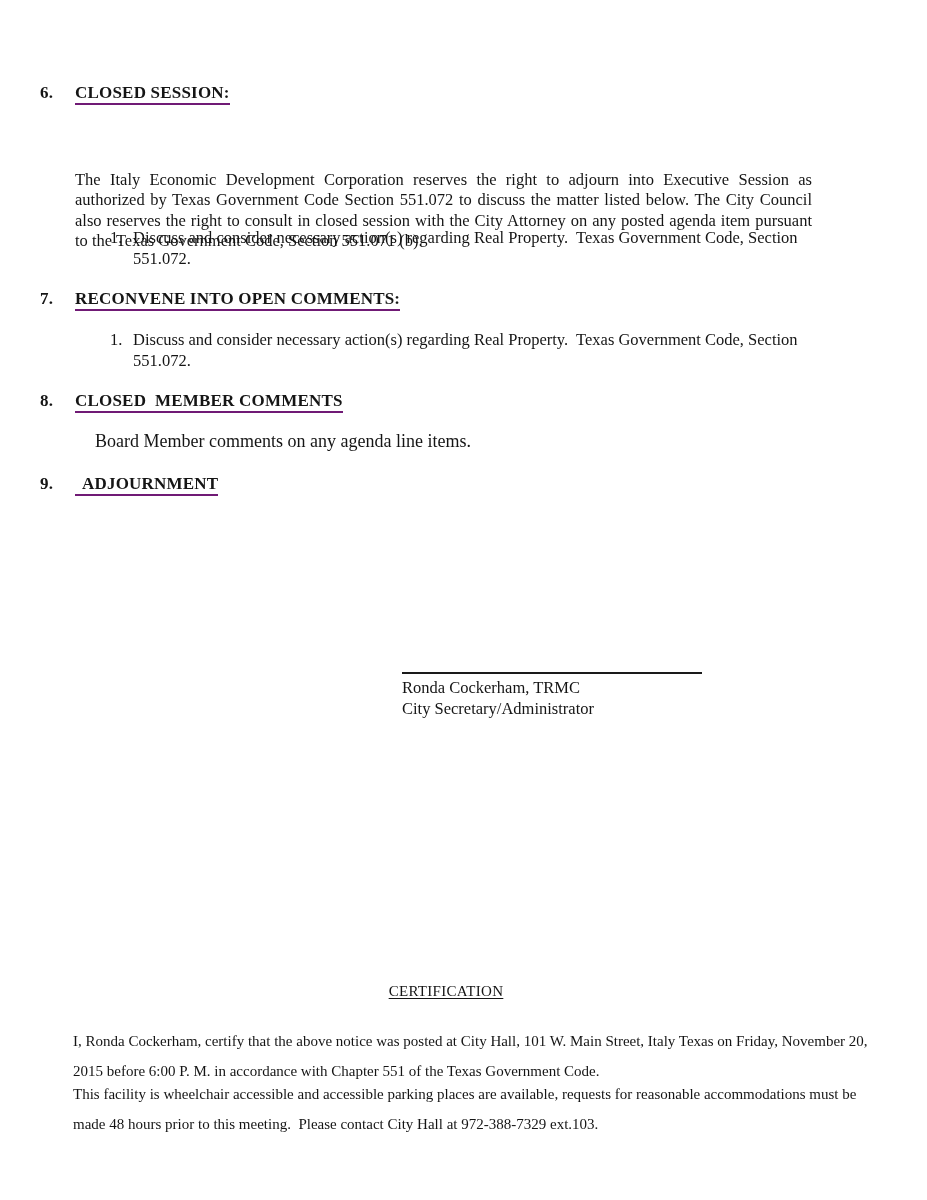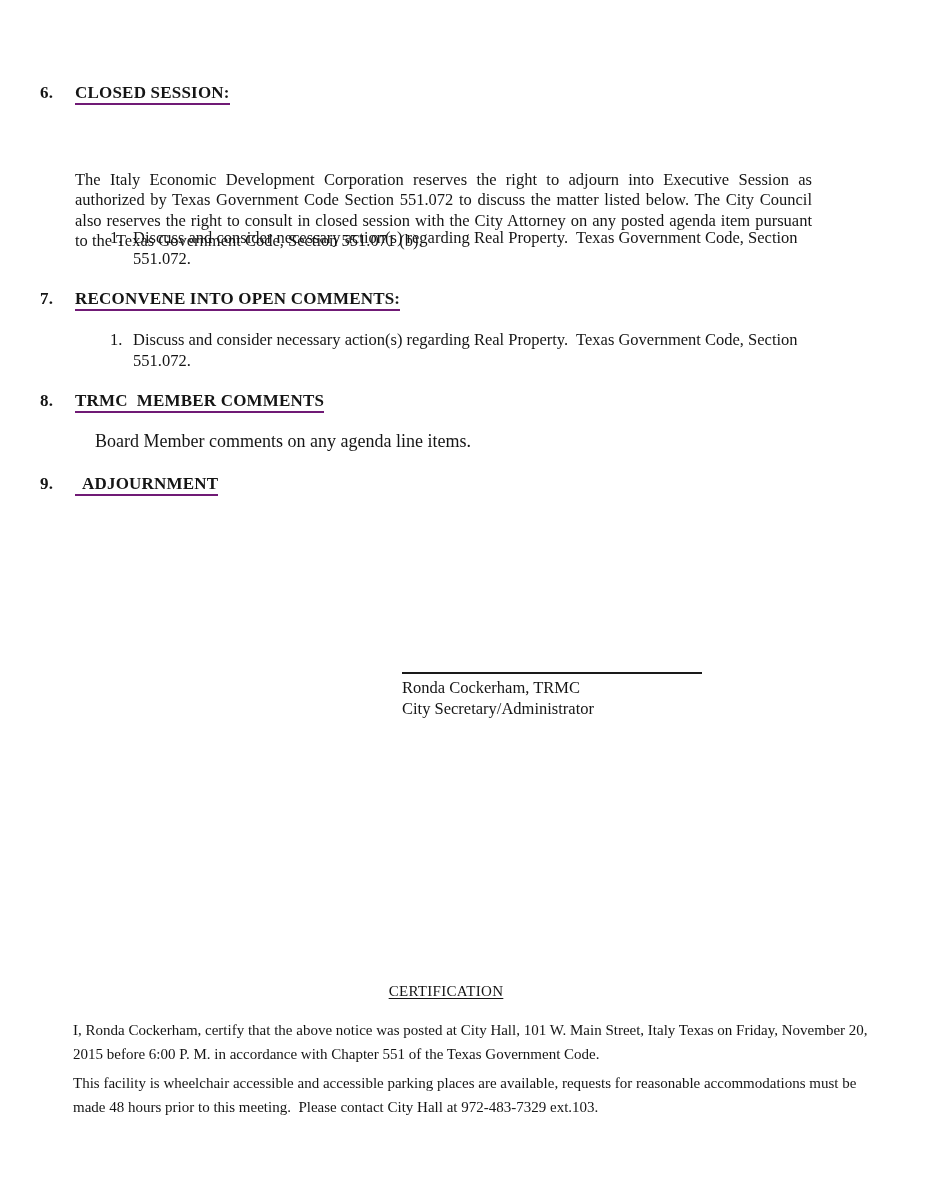--- a/index.html
+++ b/index.html
@@ -63,22 +63,23 @@
   
   .cert-head-wrap { text-align: center; }
   .cert-head {
     font-size: 15px;
     text-decoration: underline;
     text-underline-offset: 2px;
     letter-spacing: 0.3px;
   }
   .small-par {
     font-size: 15px;
-    line-height: 24px;
+    line-height: 30px;
     white-space: pre-wrap;
+    margin-top: 8px;
   }
 </style>
 </head>
 <body>
 
 <div class="page">
 
   <div class="abs sec-head" style="top:83px; left:40px;">
     <span class="sec-num">6.</span>
     <span class="sec-title">CLOSED SESSION:</span>
@@ -96,21 +97,21 @@
     <span class="sec-title">RECONVENE INTO OPEN COMMENTS:</span>
   </div>
 
   <div class="abs item" style="top:330px; left:110px; width:703px;">
     <span class="item-num">1.</span>
     <span class="item-text">Discuss and consider necessary action(s) regarding Real Property.  Texas Government Code, Section 551.072.</span>
   </div>
 
   <div class="abs sec-head" style="top:391px; left:40px;">
     <span class="sec-num">8.</span>
-    <span class="sec-title">TRMC  MEMBER COMMENTS</span>
+    <span class="sec-title">CLOSED  MEMBER COMMENTS</span>
   </div>
 
   <div class="abs plain" style="top:431px; left:95px;">Board Member comments on any agenda line items.</div>
 
   <div class="abs sec-head" style="top:474px; left:40px;">
     <span class="sec-num">9.</span>
     <span class="sec-title pad-left">ADJOURNMENT</span>
   </div>
 
   <div class="abs cert-head-wrap" style="top:982px; left:0; width:892px;">
@@ -118,15 +119,15 @@
   </div>
 
   <div class="abs" style="top:672px; left:402px;">
     <div class="sig-line"></div>
     <div class="sig-text">Ronda Cockerham, TRMC</div>
     <div class="sig-text">City Secretary/Administrator</div>
   </div>
 
   <div class="abs small-par" style="top:1018px; left:73px; width:816px;">I, Ronda Cockerham, certify that the above notice was posted at City Hall, 101 W. Main Street, Italy Texas on Friday, November 20, 2015 before 6:00 P. M. in accordance with Chapter 551 of the Texas Government Code.</div>
 
-  <div class="abs small-par" style="top:1071px; left:73px; width:816px;">This facility is wheelchair accessible and accessible parking places are available, requests for reasonable accommodations must be made 48 hours prior to this meeting.  Please contact City Hall at 972-483-7329 ext.103.</div>
+  <div class="abs small-par" style="top:1071px; left:73px; width:816px;">This facility is wheelchair accessible and accessible parking places are available, requests for reasonable accommodations must be made 48 hours prior to this meeting.  Please contact City Hall at 972-388-7329 ext.103.</div>
 
 </div>
 
 </body></html>

